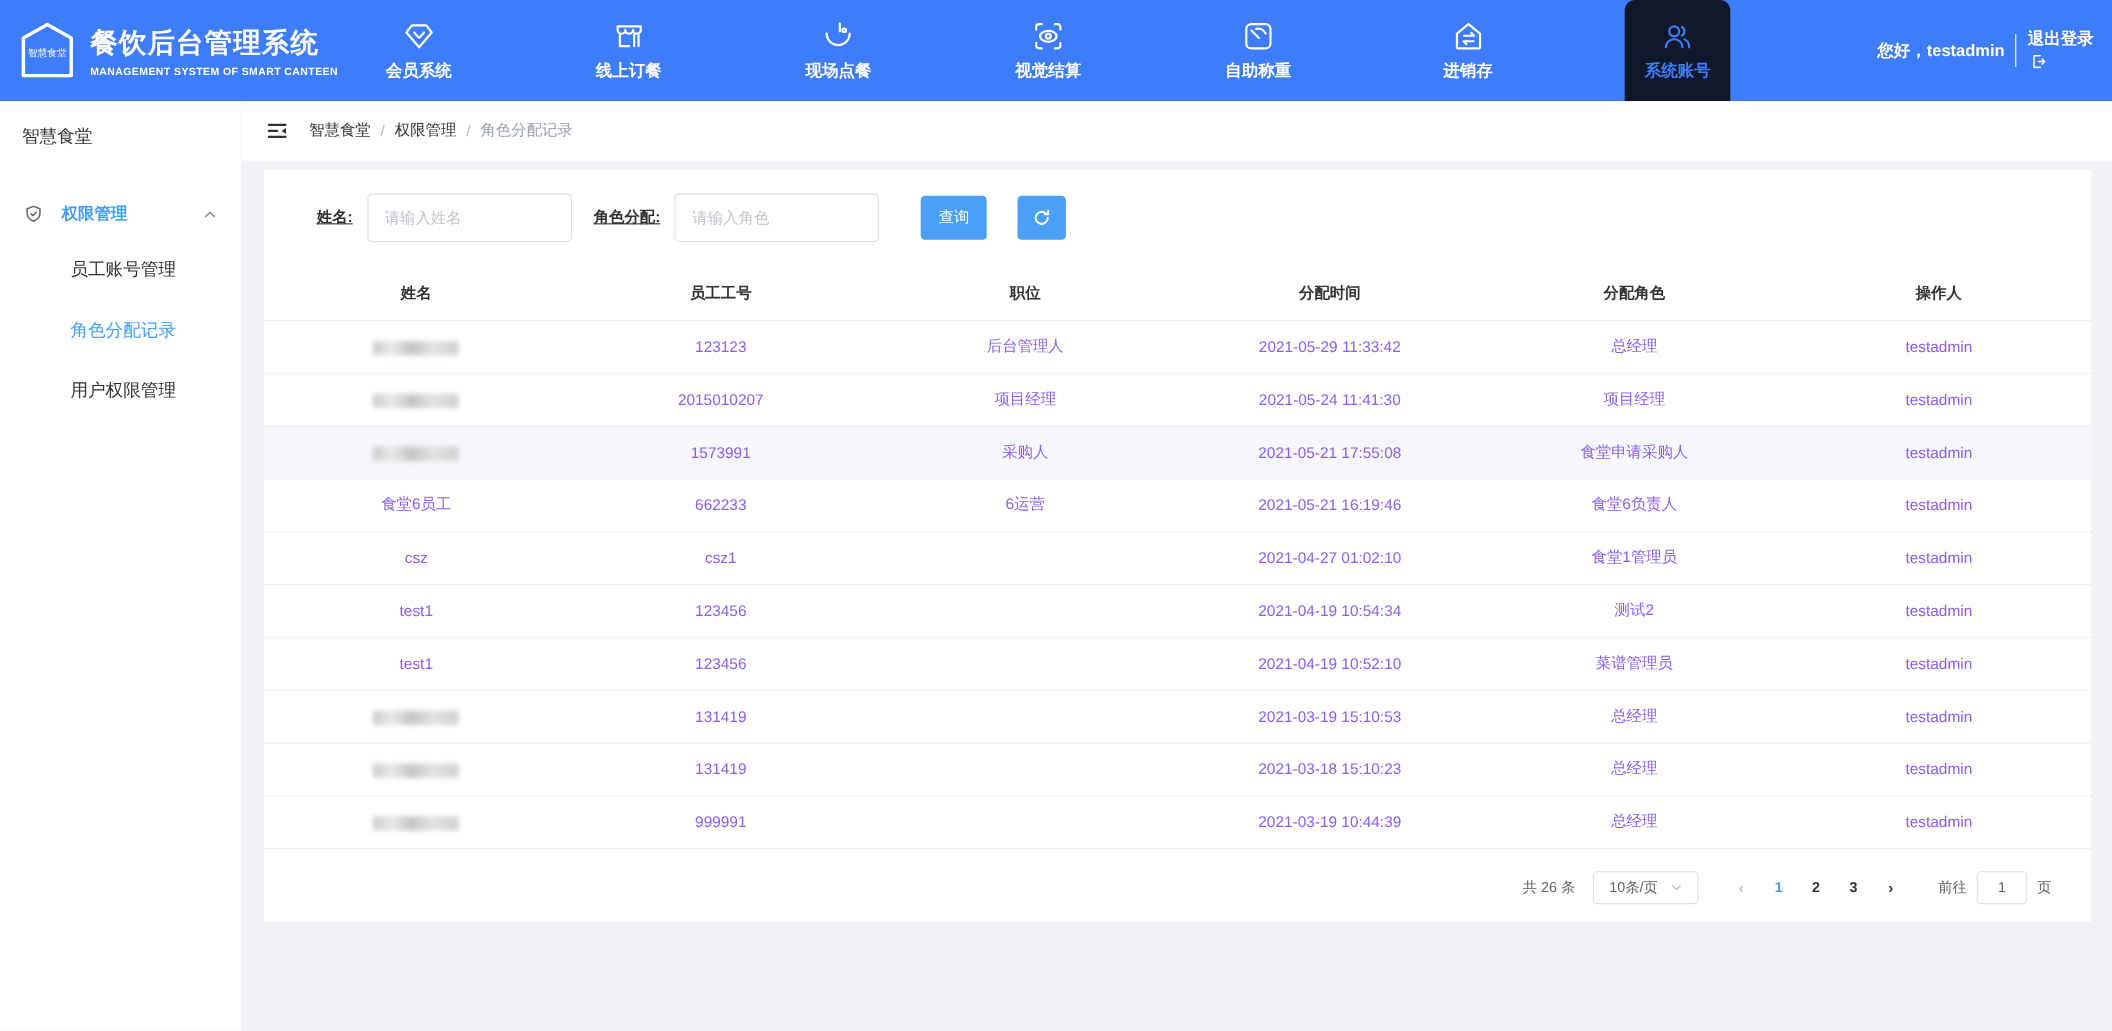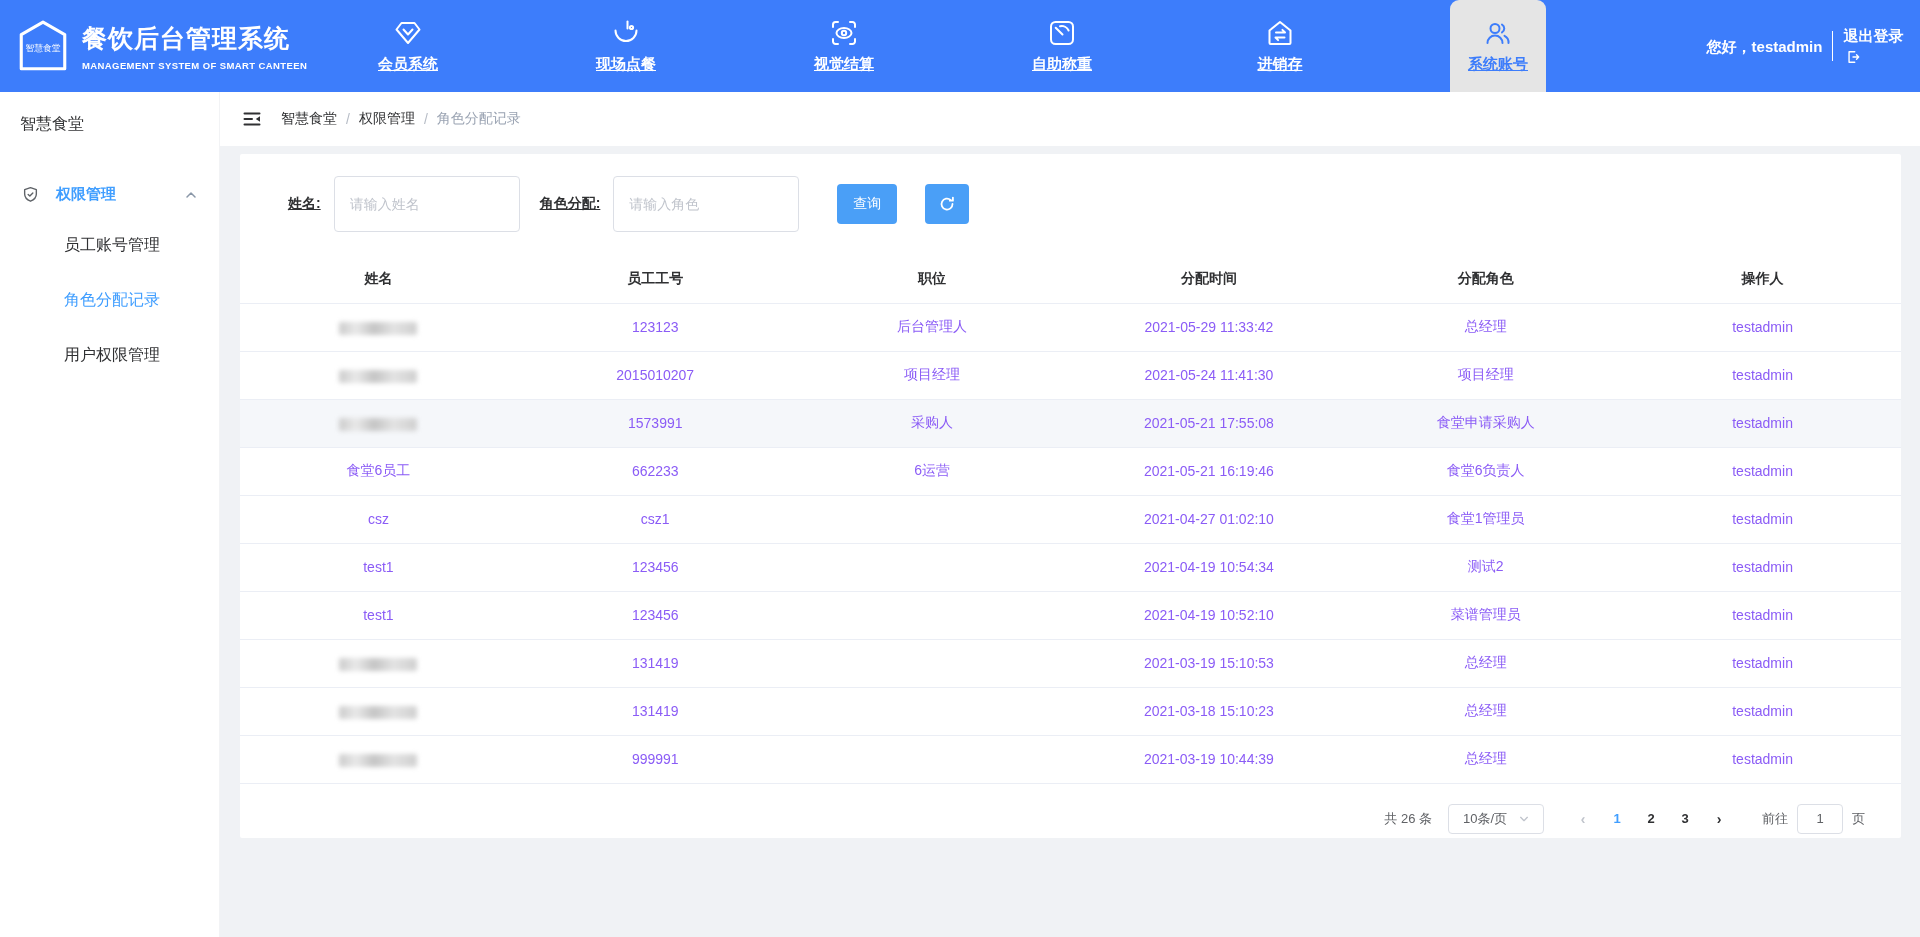--- a/index.html
+++ b/index.html
@@ -8,24 +8,24 @@
   .app { width:100%; height:100%; display:flex; flex-direction:column; }
 
   
   .topbar { height:92px; background:#3d7dfb; display:flex; color:#fff; flex-shrink:0; }
   .logo-area { width:238px; display:flex; align-items:center; padding-left:14px; gap:10px; flex-shrink:0; }
   .logo-svg { width:58px; height:58px; flex-shrink:0; }
   .brand-title { font-size:25px; font-weight:bold; letter-spacing:1px; white-space:nowrap; }
   .brand-sub { font-size:9.5px; font-weight:bold; margin-top:5px; letter-spacing:.4px; white-space:nowrap; }
   .top-nav { flex:1; display:flex; justify-content:space-evenly; align-items:stretch; }
   .nav-item { min-width:96px; padding:0 14px; display:flex; flex-direction:column; align-items:center;
-    justify-content:center; gap:7px; font-size:15px; font-weight:bold; cursor:pointer; white-space:nowrap;text-decoration:underline; }
+    justify-content:center; gap:7px; font-size:15px; font-weight:bold; cursor:pointer; white-space:nowrap; }
   .nav-item .nav-icon { width:30px; height:30px; display:block; }
   .nav-item .nav-icon svg { width:30px; height:30px; display:block; }
-  .nav-item.active { background:#e5e5e5; color:#3d7dfb; border-radius:9px 9px 0 0; }
+  .nav-item.active { background:#0f172a; color:#3d7dfb; border-radius:9px 9px 0 0; }
   .account-area { width:252px; flex-shrink:0; display:flex; align-items:center; justify-content:center;
     font-size:15px; font-weight:bold; line-height:21px; }
   .hdr-divider { width:1px; height:30px; background:#fff; margin:0 10px; flex-shrink:0; }
   .greeting { white-space:nowrap;margin-left:28px; }
   .logout { width:66px; cursor:pointer; }
   .logout svg { width:14px; height:14px; vertical-align:-2px; margin-left:3px; }
 
   
   .body-row { flex:1; display:flex; min-height:0; }
   .sidebar { width:220px; background:#fff; flex-shrink:0; padding-top:22px; border-right:1px solid #f2f3f5; }
@@ -49,21 +49,21 @@
   .crumb.current { color:#9aa3b2; cursor:default; }
   .crumb-sep { color:#b6bcc6; }
 
   .content { flex:1; padding:8px 19px 0 20px; }
   .card { background:#fff; height:684px; border-radius:2px; }
 
   
   .filter-row { display:flex; align-items:center; padding:22px 0 0 48px; }
   .f-label { font-size:14px; font-weight:bold; color:#303133; margin-right:13px; white-space:nowrap;text-decoration:underline; }
   .f-label.role { margin-left:20px; }
-  .f-input { width:186px; height:56px; border:1px solid #dcdfe6; border-radius:4px; padding:0 15px;
+  .f-input { width:186px; height:44px; border:1px solid #dcdfe6; border-radius:4px; padding:0 15px;
     font-size:14px; color:#606266; outline:none; font-family:inherit; }
   .f-input::placeholder { color:#c0c4cc; }
   .btn-primary { margin-left:38px; width:60px; height:40px; background:#4a9ff7; color:#fff; border:none;
     border-radius:4px; font-size:14px; cursor:pointer; font-family:inherit; }
   .btn-refresh { margin-left:28px; width:44px; height:40px; background:#4a9ff7; color:#fff; border:none;
     border-radius:4px; cursor:pointer; display:inline-flex; align-items:center; justify-content:center; }
   .btn-refresh svg { width:16px; height:16px; }
 
   
   table { width:100%; border-collapse:collapse; margin-top:23px; table-layout:fixed; }
@@ -112,20 +112,30 @@
 
     <nav class="top-nav" id="top-nav">
         <div class="nav-item">
           <span class="nav-icon">
             <svg viewBox="0 0 30 30" fill="none" stroke="currentColor" stroke-width="2" stroke-linejoin="round" stroke-linecap="round">
               <path d="M8.5 5h13l5 6.5-11.5 13.5L3.5 11.5z"></path>
               <path d="M10.5 11.5l4.5 5 4.5-5"></path>
             </svg>
           </span>
           <span class="nav-label">会员系统</span>
+        </div>
+        <div class="nav-item">
+          <span class="nav-icon">
+            <svg viewBox="0 0 30 30" fill="none" stroke="currentColor" stroke-width="2" stroke-linecap="round" stroke-linejoin="round">
+              <path d="M4.5 6h21v3.2a3.5 3.5 0 0 1-7 0 3.5 3.5 0 0 1-7 0 3.5 3.5 0 0 1-7 0z"></path>
+              <path d="M6.5 13.5V24H15"></path>
+              <path d="M19.5 14v10M23.5 14v10M19.5 14v3M23.5 14v3"></path>
+            </svg>
+          </span>
+          <span class="nav-label">线上订餐</span>
         </div>
         <div class="nav-item">
           <span class="nav-icon">
             <svg viewBox="0 0 30 30" fill="none" stroke="currentColor" stroke-width="2" stroke-linecap="round">
               <path d="M4.5 12.5a10.5 10.5 0 0 0 21 0"></path>
               <path d="M16.5 3.5v7"></path>
               <circle cx="20.5" cy="9.5" r="1.6"></circle>
             </svg>
           </span>
           <span class="nav-label">现场点餐</span>

